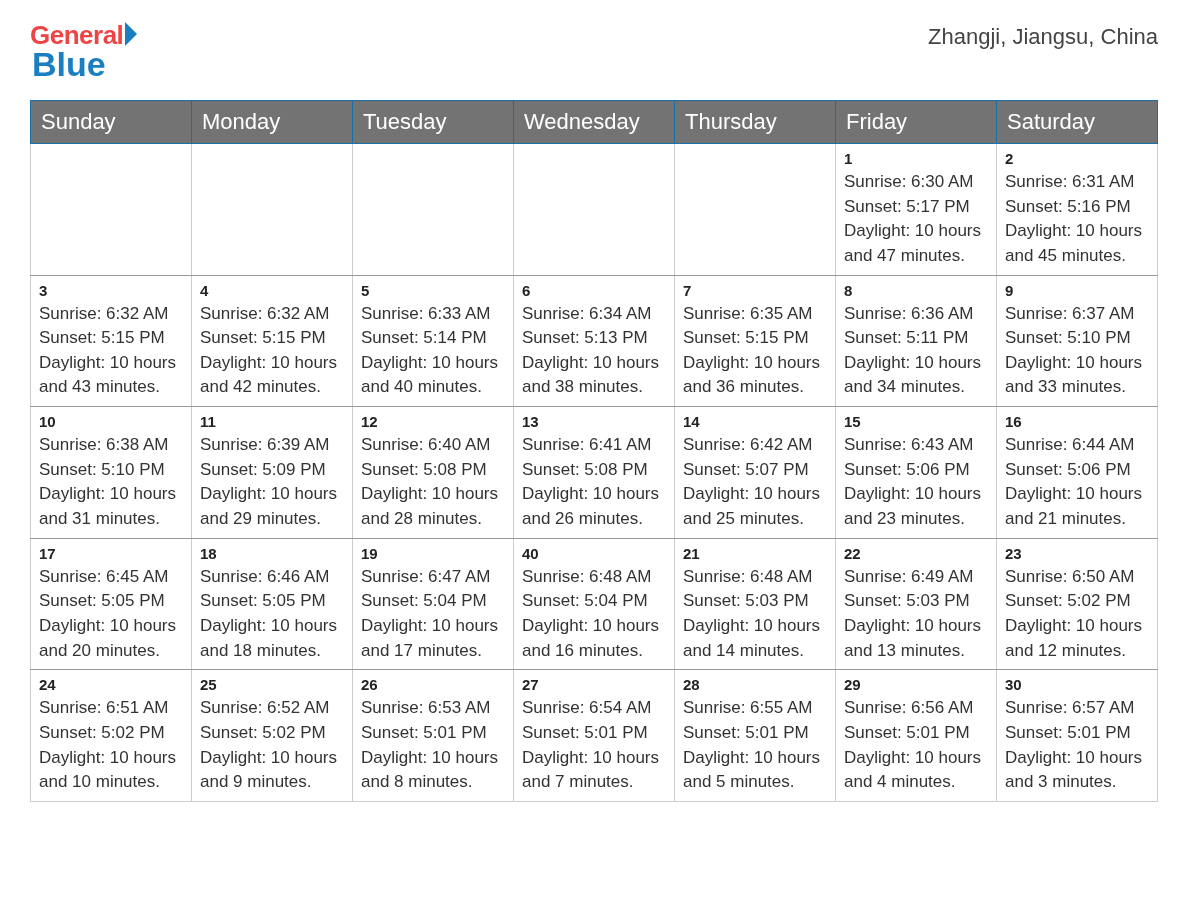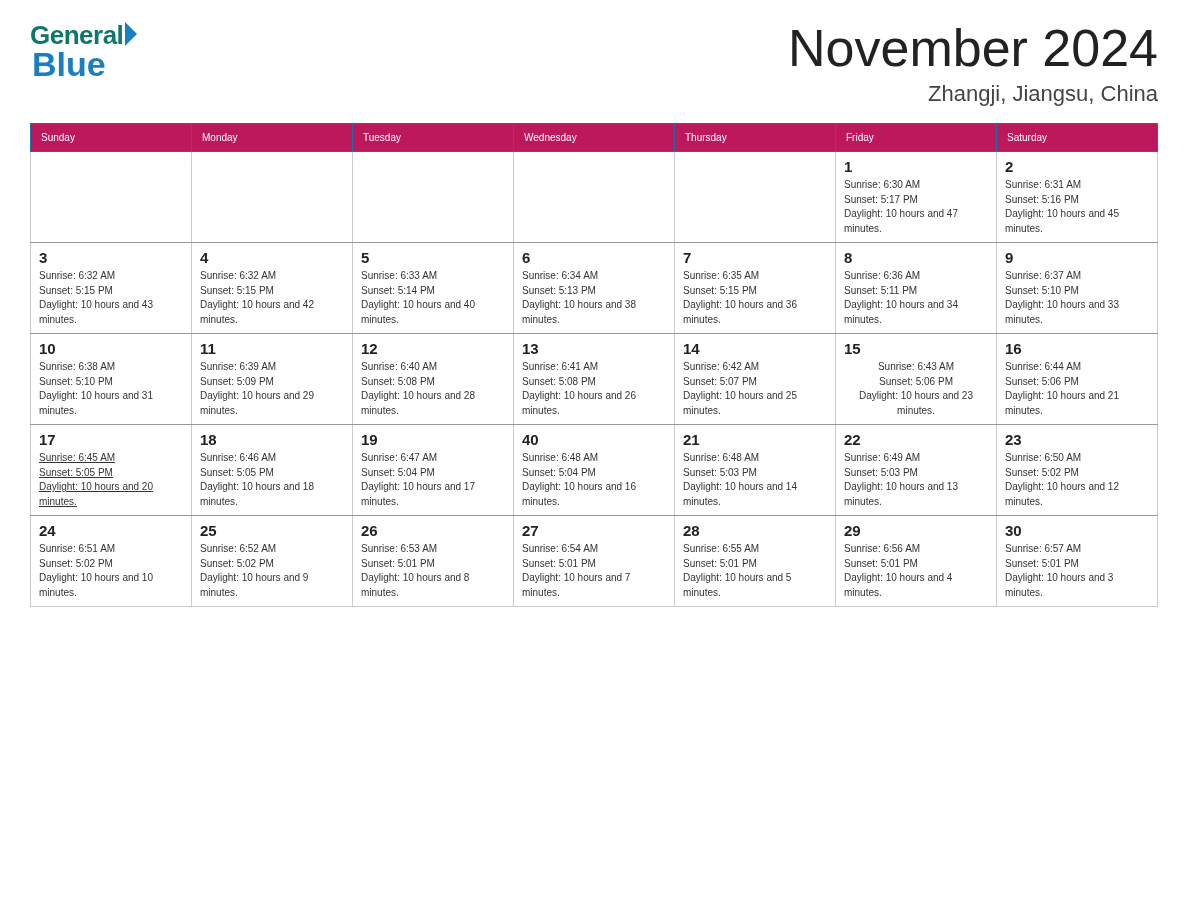--- a/index.html
+++ b/index.html
@@ -21,21 +21,21 @@
       flex-direction: column;
       align-items: flex-start;
     }
     .logo-line1 {
       display: flex;
       align-items: center;
     }
     .logo-general {
       font-size: 26px;
       font-weight: bold;
-      color: #0f766e;
+      color: #ef4444;
       letter-spacing: -0.5px;
     }
     .logo-triangle {
       width: 0;
       height: 0;
       border-left: 12px solid #1a7fc1;
       border-top: 12px solid transparent;
       border-bottom: 12px solid transparent;
       margin-left: 2px;
       margin-top: -4px;
@@ -60,23 +60,23 @@
       font-size: 22px;
       color: #444;
       margin-top: 4px;
     }
     .calendar-table {
       width: 100%;
       border-collapse: collapse;
       border: 1px solid #aaa;
     }
     .calendar-table th {
-      background-color: #be185d;
+      background-color: #737373;
       color: #fff;
-      font-size: 10px;
+      font-size: 22px;
       font-weight: normal;
       padding: 8px 10px;
       text-align: left;
       border: 1px solid #1a6fa8;
     }
     .calendar-table td {
       vertical-align: top;
       padding: 6px 8px;
       border: 1px solid #ccc;
       width: calc(100% / 7);
@@ -85,21 +85,21 @@
       color: #333;
     }
     .day-number {
       font-size: 15px;
       font-weight: bold;
       color: #222;
       display: block;
       margin-bottom: 3px;
     }
     .day-info {
-      font-size: 10px;
+      font-size: 17px;
       color: #333;
       line-height: 1.45;
     }
     .empty-cell {
       background: #fff;
     }
     tr:not(:last-child) td {
       border-bottom: 1px solid #999;
     }
   </style>
@@ -108,21 +108,20 @@
 
 <div class="header-area">
   <div class="logo">
     <div class="logo-line1">
       <span class="logo-general">General</span>
       <div class="logo-triangle"></div>
     </div>
     <span class="logo-blue">Blue</span>
   </div>
   <div class="title-area">
-    <div class="month-title">November 2024</div>
     <div class="location">Zhangji, Jiangsu, China</div>
   </div>
 </div>
 
 <table class="calendar-table">
   <thead>
     <tr>
     <th>Sunday</th>
         <th>Monday</th>
         <th>Tuesday</th>
@@ -222,35 +221,35 @@
 Daylight: 10 hours and 26 minutes.</div>
         </td>
         <td>
           <span class="day-number">14</span>
           <div class="day-info" style="white-space: pre-line;">Sunrise: 6:42 AM
 Sunset: 5:07 PM
 Daylight: 10 hours and 25 minutes.</div>
         </td>
         <td>
           <span class="day-number">15</span>
-          <div class="day-info" style="white-space: pre-line; text-align: center;">Sunrise: 6:43 AM
+          <div class="day-info" style="white-space: pre-line;">Sunrise: 6:43 AM
 Sunset: 5:06 PM
 Daylight: 10 hours and 23 minutes.</div>
         </td>
         <td>
           <span class="day-number">16</span>
           <div class="day-info" style="white-space: pre-line;">Sunrise: 6:44 AM
 Sunset: 5:06 PM
 Daylight: 10 hours and 21 minutes.</div>
         </td>
       </tr>
       <tr>
         <td>
           <span class="day-number">17</span>
-          <div class="day-info" style="white-space: pre-line; text-decoration: underline;">Sunrise: 6:45 AM
+          <div class="day-info" style="white-space: pre-line;">Sunrise: 6:45 AM
 Sunset: 5:05 PM
 Daylight: 10 hours and 20 minutes.</div>
         </td>
         <td>
           <span class="day-number">18</span>
           <div class="day-info" style="white-space: pre-line;">Sunrise: 6:46 AM
 Sunset: 5:05 PM
 Daylight: 10 hours and 18 minutes.</div>
         </td>
         <td>

